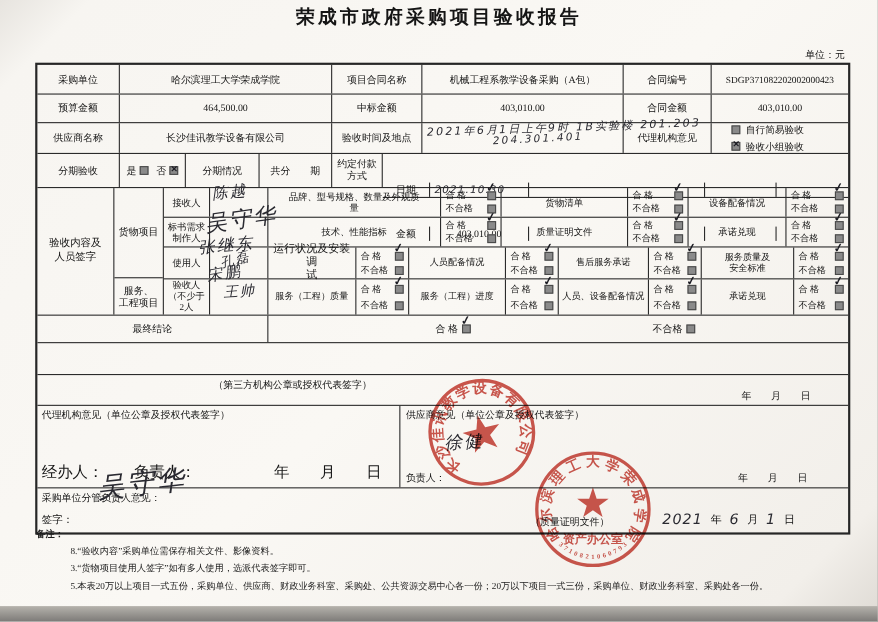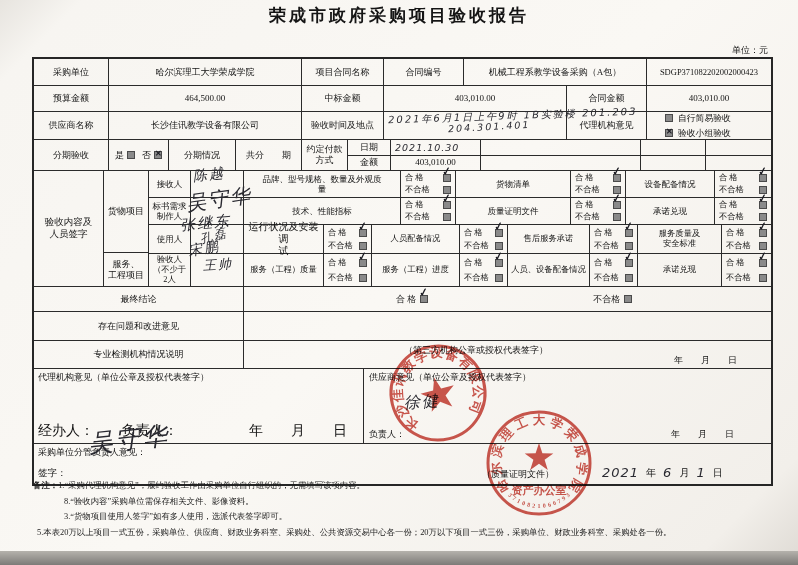--- a/index.html
+++ b/index.html
@@ -14,21 +14,21 @@
   #form{position:absolute;left:32px;top:57px;width:737px;border:2px solid #262626;background:transparent;}
   .row{display:flex;border-bottom:1px solid #2b2b2b;}
   .row.b0{border-bottom:none;}
   .c{border-right:1px solid #2b2b2b;box-sizing:border-box;display:flex;flex-direction:column;
      align-items:center;justify-content:center;text-align:center;white-space:pre-line;
      font-size:9px;line-height:1.2;padding:1px 2px;color:#141414;position:relative;}
   .c.e{border-right:none;}
   .c.f1{flex:1;}
   .col{display:flex;flex-direction:column;box-sizing:border-box;}
   .sub{display:flex;flex-direction:column;flex:1;}
-  .sub .srow{display:flex;flex:1;}
+  .sub .srow{display:flex;flex:1;margin-top:26px;}
   .sub .srow.sb{border-bottom:1px solid #2b2b2b;}
   
   .bx{display:inline-block;width:6px;height:6px;background:#8a8a8a;border:1px solid #4a4a4a;
       position:relative;flex:none;}
   .mk{position:absolute;left:-2px;top:-9px;font-size:11px;font-weight:bold;color:#1b1b22;
       font-style:normal;transform:rotate(-10deg);line-height:1;}
   .mkx{position:absolute;left:0px;top:-2px;font-size:8px;font-weight:bold;color:#1b1b22;
       font-style:normal;line-height:1;}
   .cb{justify-content:space-around;padding:1px 0;}
   .cbrow{display:flex;align-items:center;justify-content:space-between;width:100%;
@@ -54,22 +54,22 @@
 
   <div id="title" class="t">荣成市政府采购项目验收报告</div>
   <div id="unit-note" class="t">单位：元</div>
 
   <div id="form">
 
     <div class="row" style="height:26px">
       <div class="c" style="width:75px">采购单位</div>
       <div class="c" style="width:193px">哈尔滨理工大学荣成学院</div>
       <div class="c" style="width:82px">项目合同名称</div>
+      <div class="c" style="width:183px">机械工程系教学设备采购（A包）</div>
       <div class="c" style="width:80px">合同编号</div>
-      <div class="c" style="width:183px">机械工程系教学设备采购（A包）</div>
       <div class="c e f1" style="font-size:8.5px">SDGP371082202002000423</div>
     </div>
 
     <div class="row" style="height:25px">
       <div class="c" style="width:75px">预算金额</div>
       <div class="c" style="width:193px">464,500.00</div>
       <div class="c" style="width:82px">中标金额</div>
       <div class="c" style="width:183px">403,010.00</div>
       <div class="c" style="width:80px">合同金额</div>
       <div class="c e f1">403,010.00</div>
@@ -241,26 +241,24 @@
           <i class="bx"><b class="mk">✓</b></i>
         </span>
         <span style="margin-left:165px;display:inline-flex;align-items:center;gap:4px">
           <span>不合格</span>
           <i class="bx"></i>
         </span>
       </div>
     </div>
 
     <div class="row" style="height:28px">
-      <div class="c" style="width:210px">存在问题和改进意见</div>
       <div class="c e f1"></div>
     </div>
 
     <div class="row" style="height:27px">
-      <div class="c" style="width:210px">专业检测机构情况说明</div>
       <div class="c e f1" style="align-items:stretch;justify-content:flex-start">
         <span style="position:absolute;left:160px;top:4px;font-size:9px">（第三方机构公章或授权代表签字）</span>
         <span style="position:absolute;right:34px;bottom:2px;font-size:9px">年　　月　　日</span>
       </div>
     </div>
 
     <div class="row" style="height:74px">
       <div class="c" style="width:330px;align-items:stretch;justify-content:space-between;text-align:left;padding:3px 4px">
         <div style="font-size:9px">代理机构意见（单位公章及授权代表签字）</div>
         <div style="display:flex;align-items:flex-start;font-size:14px">
@@ -349,19 +347,18 @@
       <text x="73.88648530198505" y="106.66330768241984" font-size="6" text-anchor="middle" transform="rotate(-14 73.88648530198505 106.66330768241984)">6</text>
       <text x="79.1265577295385" y="105.01111919237408" font-size="6" text-anchor="middle" transform="rotate(-21 79.1265577295385 105.01111919237408)">0</text>
       <text x="84.1262203253651" y="102.7326416786517" font-size="6" text-anchor="middle" transform="rotate(-28 84.1262203253651 102.7326416786517)">7</text>
       <text x="88.81093963579708" y="99.86184199300462" font-size="6" text-anchor="middle" transform="rotate(-35 88.81093963579708 99.86184199300462)">9</text>
       <text x="93.11087728614862" y="96.44151714648274" font-size="6" text-anchor="middle" transform="rotate(-42 93.11087728614862 96.44151714648274)">3</text>
     </svg>
 
   <div id="notes">
     <div class="nl">
       <span style="flex:none;font-weight:bold">备注：</span>
-      <span>1.“采购代理机构意见”，履约验收工作由采购单位自行组织的，无需填写该项内容。</span>
     </div>
     <div style="margin-left:31px">8.“验收内容”采购单位需保存相关文件、影像资料。</div>
     <div style="margin-left:31px">3.“货物项目使用人签字”如有多人使用，选派代表签字即可。</div>
-    <div style="margin-left:4px">5.本表20万以上项目一式五份，采购单位、供应商、财政业务科室、采购处、公共资源交易中心各一份；20万以下项目一式三份，采购单位、财政业务科室、采购处各一份。</div>
+    <div style="margin-left:31px">5.本表20万以上项目一式五份，采购单位、供应商、财政业务科室、采购处、公共资源交易中心各一份；20万以下项目一式三份，采购单位、财政业务科室、采购处各一份。</div>
   </div>
 </div>
 
 </body></html>

